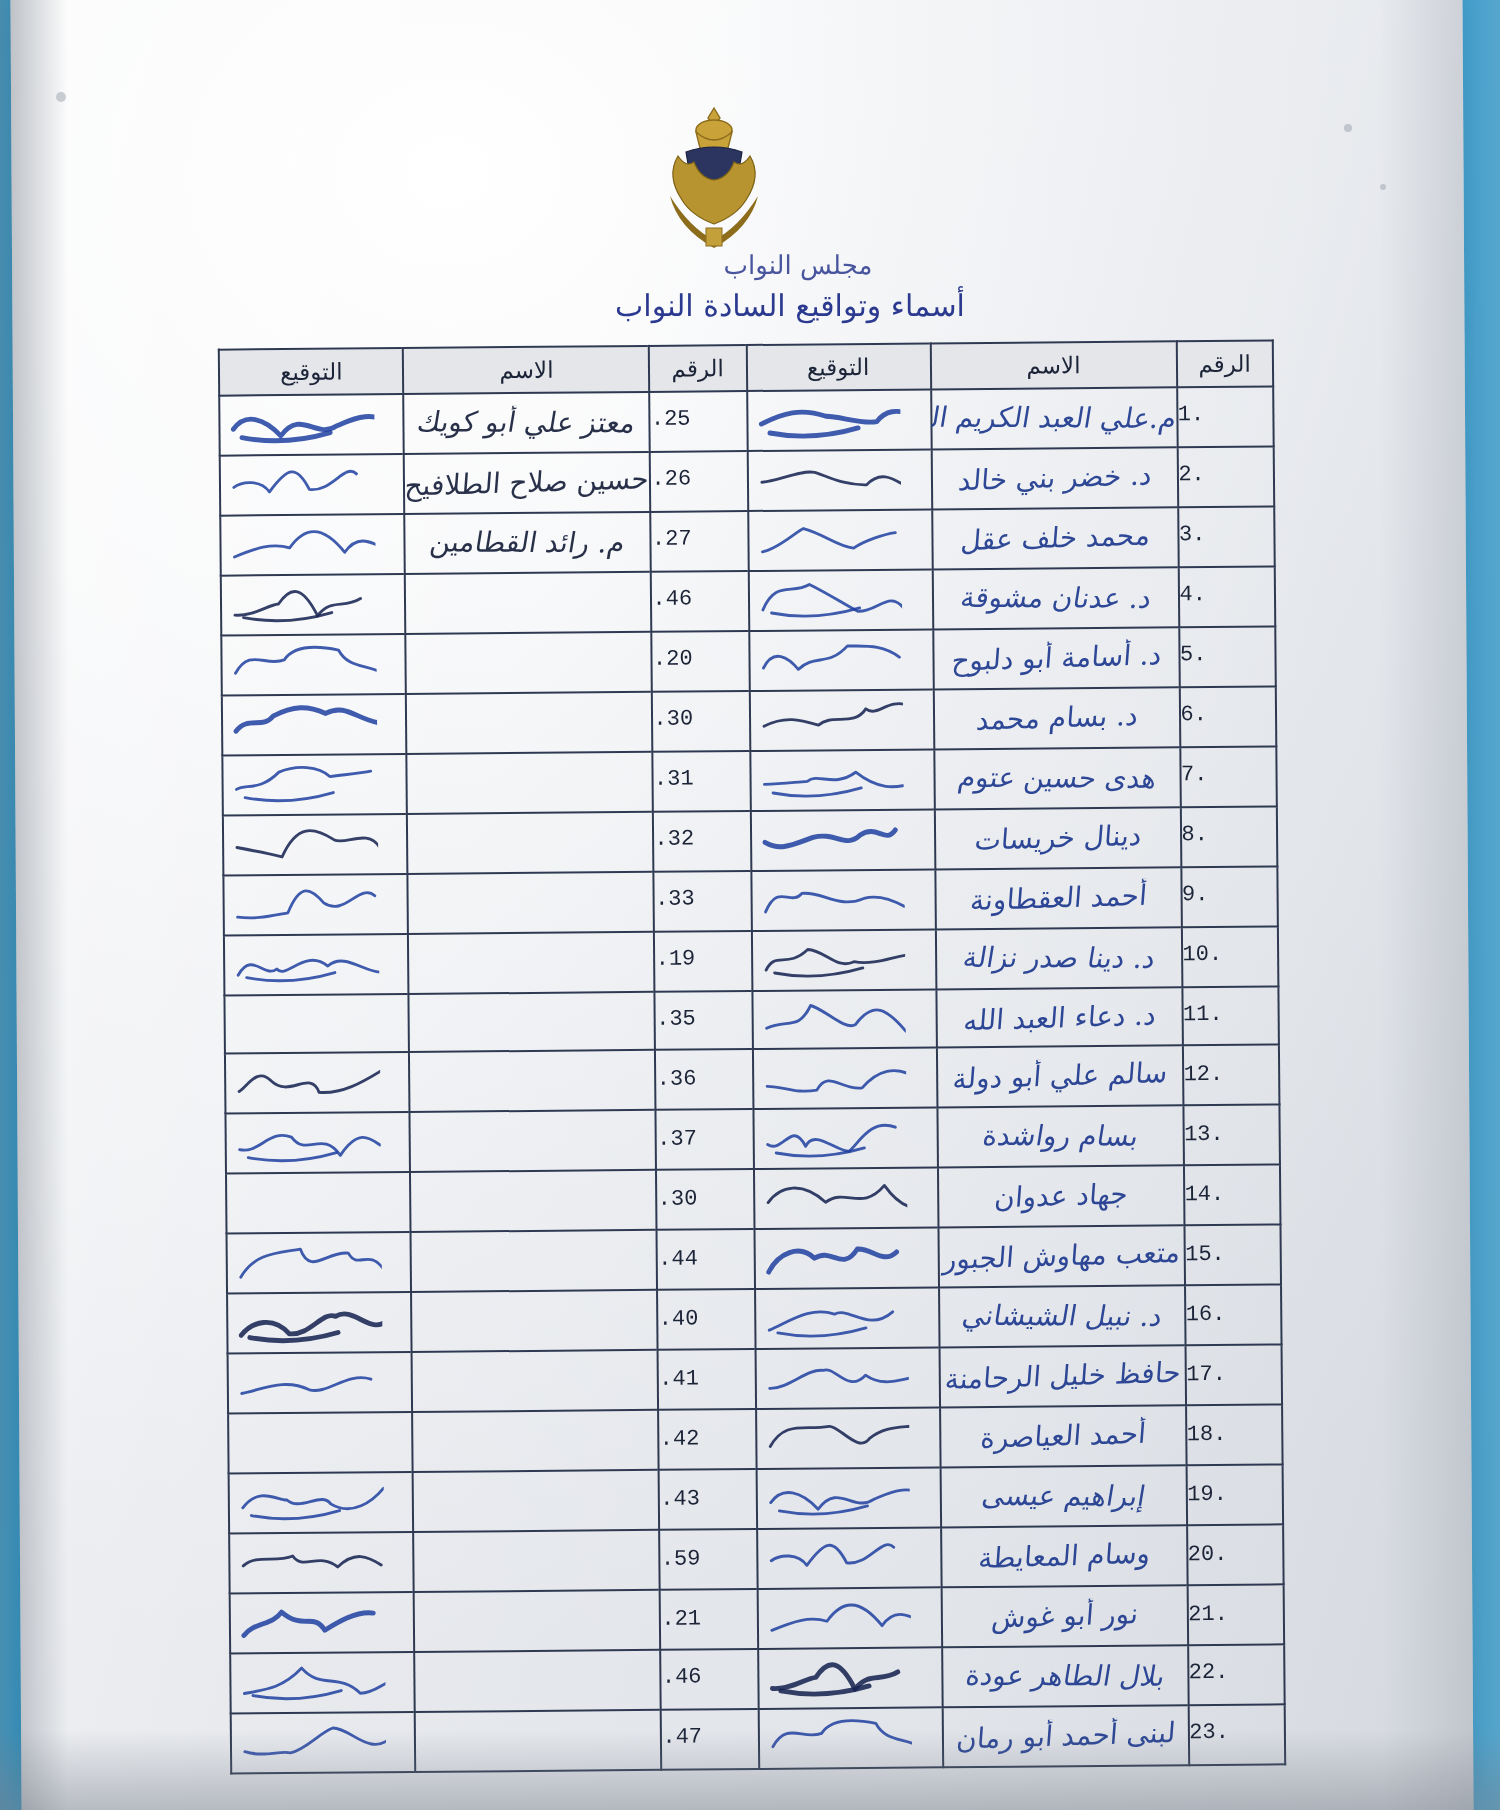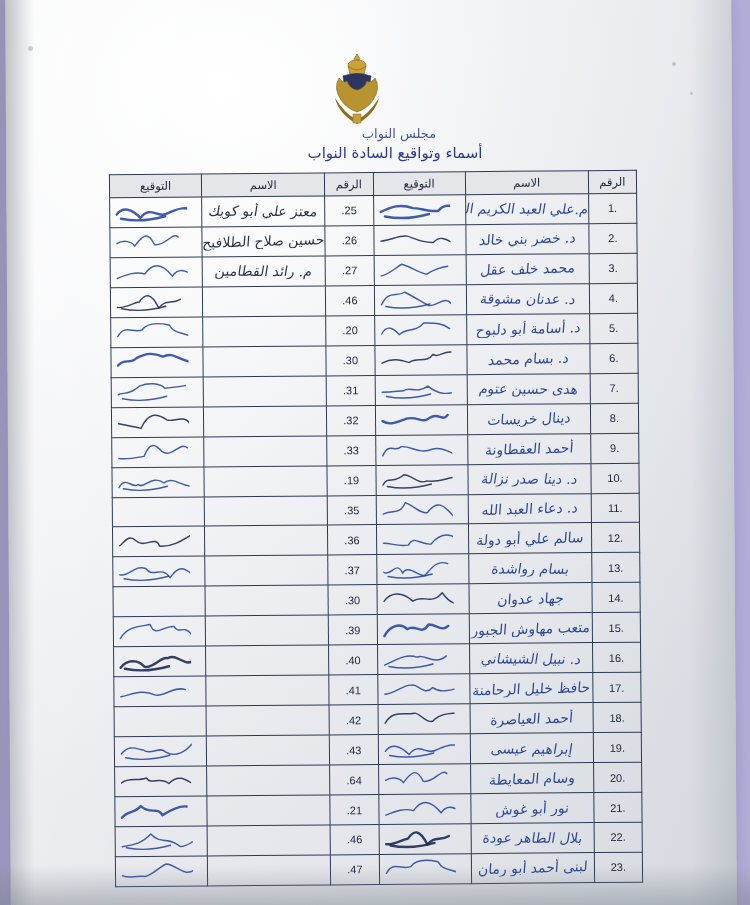--- a/index.html
+++ b/index.html
@@ -8,21 +8,21 @@
     background: #d9dde2;
   }
   body {
     font-family: "DejaVu Sans", sans-serif;
   }
   .page {
     position: relative;
     width: 750px;
     height: 905px;
     overflow: hidden;
-    background: #c4b5fd;
+    background: #0ea5e9;
   }
   
   .sheet {
     position: absolute;
     left: 8px;
     top: -6px;
     width: 726px;
     height: 916px;
     background:
       radial-gradient(ellipse 120% 80% at 30% 10%, #ffffff 0%, #f4f5f7 45%, #e8eaee 100%);
@@ -115,23 +115,23 @@
     font-weight: normal;
     font-size: 11.5px;
     text-align: center;
     font-family: "DejaVu Sans", sans-serif;
   }
   col.num  { width: 11%; }
   col.name { width: 28%; }
   col.sig  { width: 21%; }
 
   td.num {
-    text-align: center;
+    text-align: left;
     padding-left: 6px;
-    font-family: Liberation Sans, sans-serif;
+    font-family: Liberation Mono, monospace;
     font-size: 11px;
     color: #20283c;
   }
   td.name, td.sig { position: relative; }
   .row-h { height: 29.5px; }
 
   
   .hand {
     font-family: "DejaVu Serif", serif;
     color: #1e3a8f;
@@ -546,21 +546,21 @@
             <td class="name">
               <span class="hand">متعب مهاوش الجبور</span>
             </td>
             <td class="sig">
               <span class="scribble bold">
                 <svg viewBox="0 0 100 34" preserveAspectRatio="none">
                   <path d="M 2 25.4 C 8.7 12.2, 23.8 5.6, 34.2 16.0 C 46.4 8.0, 53.6 26.3, 64.4 9.7 C 75.3 9.3, 82.4 20.8, 92.0 12.0"></path>
                 </svg>
               </span>
             </td>
-            <td class="num">39.</td>
+            <td class="num">44.</td>
             <td class="name"></td>
             <td class="sig">
               <span class="scribble">
                 <svg viewBox="0 0 100 34" preserveAspectRatio="none">
                   <path d="M 2 25.7 C 11.9 8.9, 27.3 9.2, 44.0 6.4 C 50.8 25.6, 63.0 7.6, 77.7 9.5 C 84.7 21.8, 91.5 5.6, 102.7 21.3"></path>
                 </svg>
               </span>
             </td>
           </tr>
           <tr class="row-h">
@@ -654,21 +654,21 @@
             <td class="name">
               <span class="hand">وسام المعايطة</span>
             </td>
             <td class="sig">
               <span class="scribble">
                 <svg viewBox="0 0 100 34" preserveAspectRatio="none">
                   <path d="M 2 18.8 C 8.5 14.2, 20.9 13.8, 27.0 22.2 C 39.4 5.7, 45.8 2.3, 55.0 20.7 C 70.9 22.9, 80.1 2.1, 88.2 10.1"></path>
                 </svg>
               </span>
             </td>
-            <td class="num">64.</td>
+            <td class="num">59.</td>
             <td class="name"></td>
             <td class="sig">
               <span class="scribble dark">
                 <svg viewBox="0 0 100 34" preserveAspectRatio="none">
                   <path d="M 2 19.2 C 11.7 10.8, 24.4 17.5, 36.8 12.6 C 43.8 23.2, 55.2 9.6, 68.3 20.5 C 80.3 9.4, 89.2 13.0, 98.9 19.4"></path>
                 </svg>
               </span>
             </td>
           </tr>
           <tr class="row-h">

